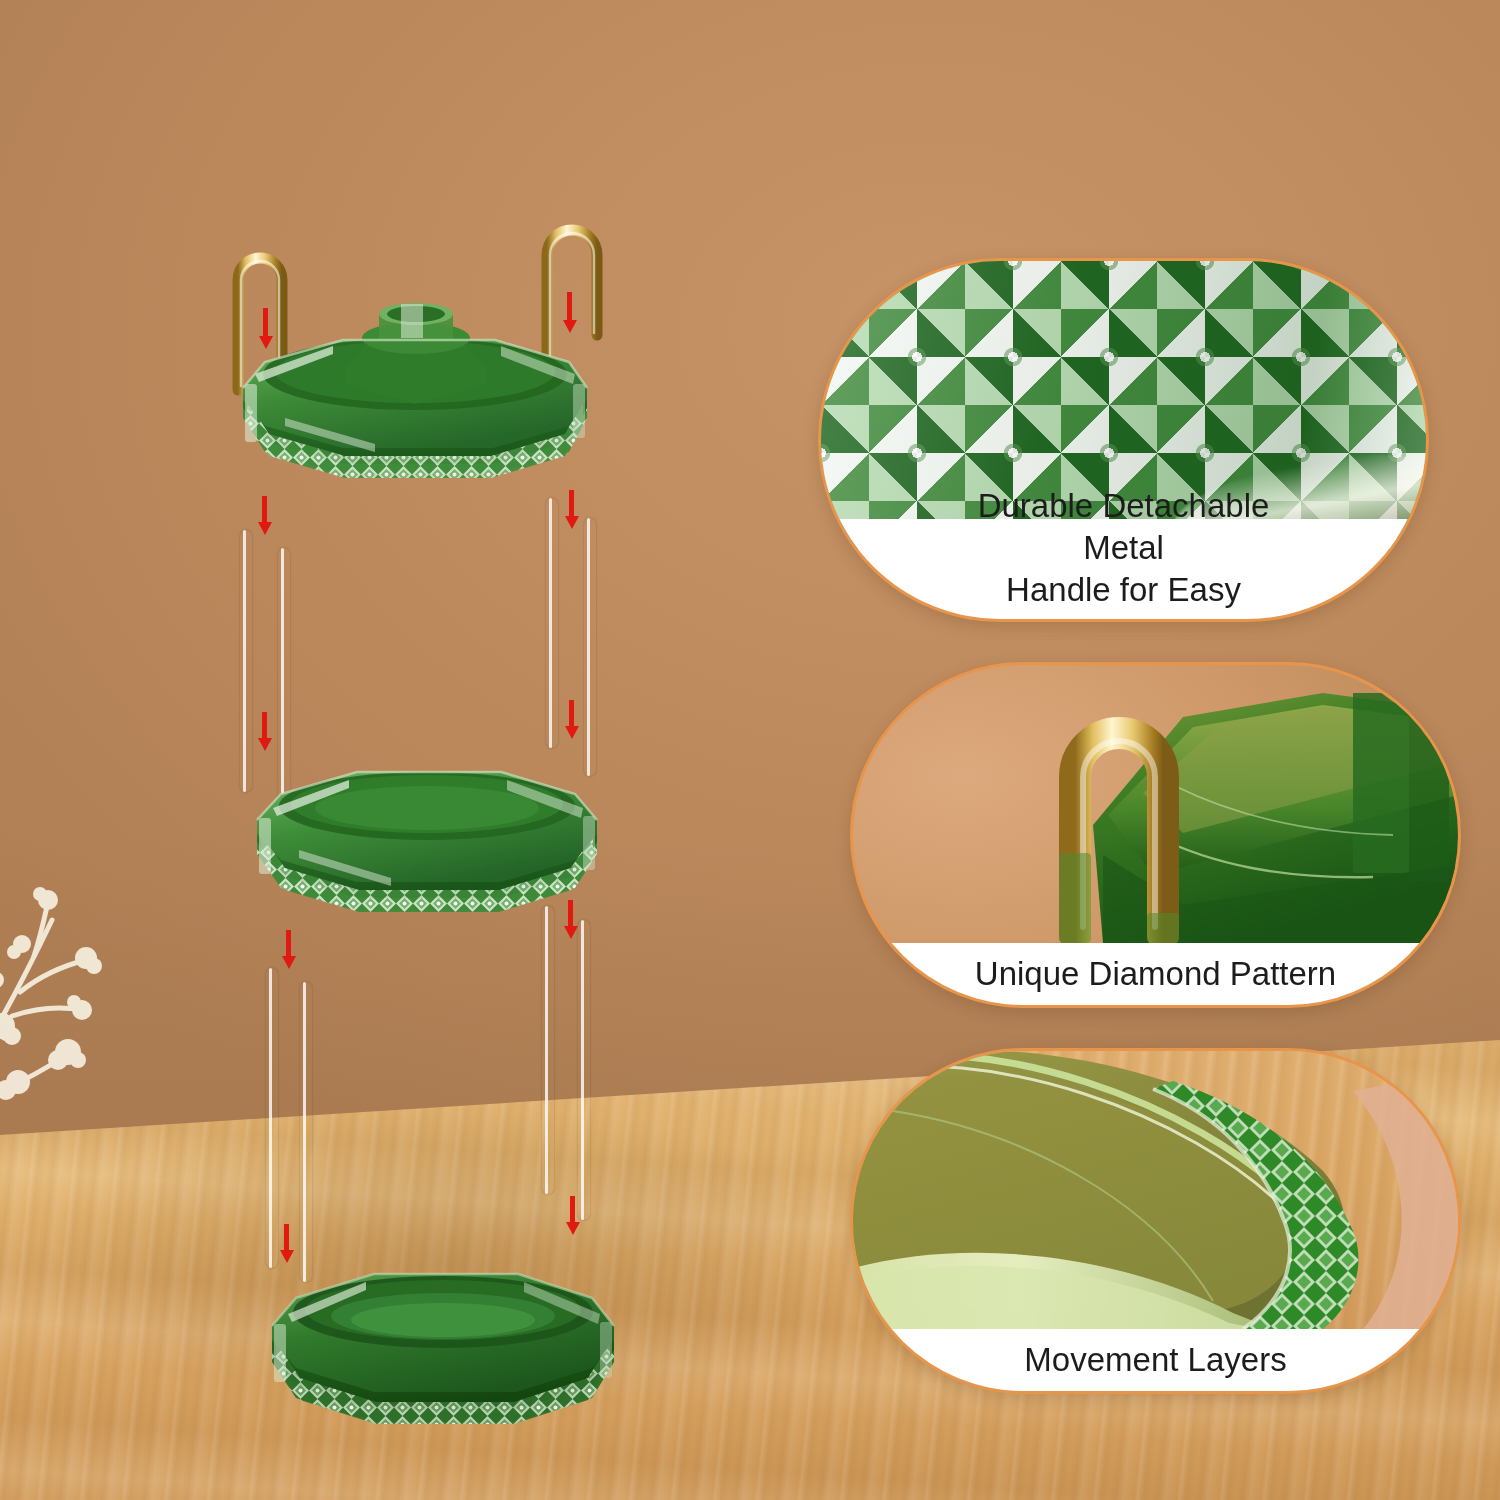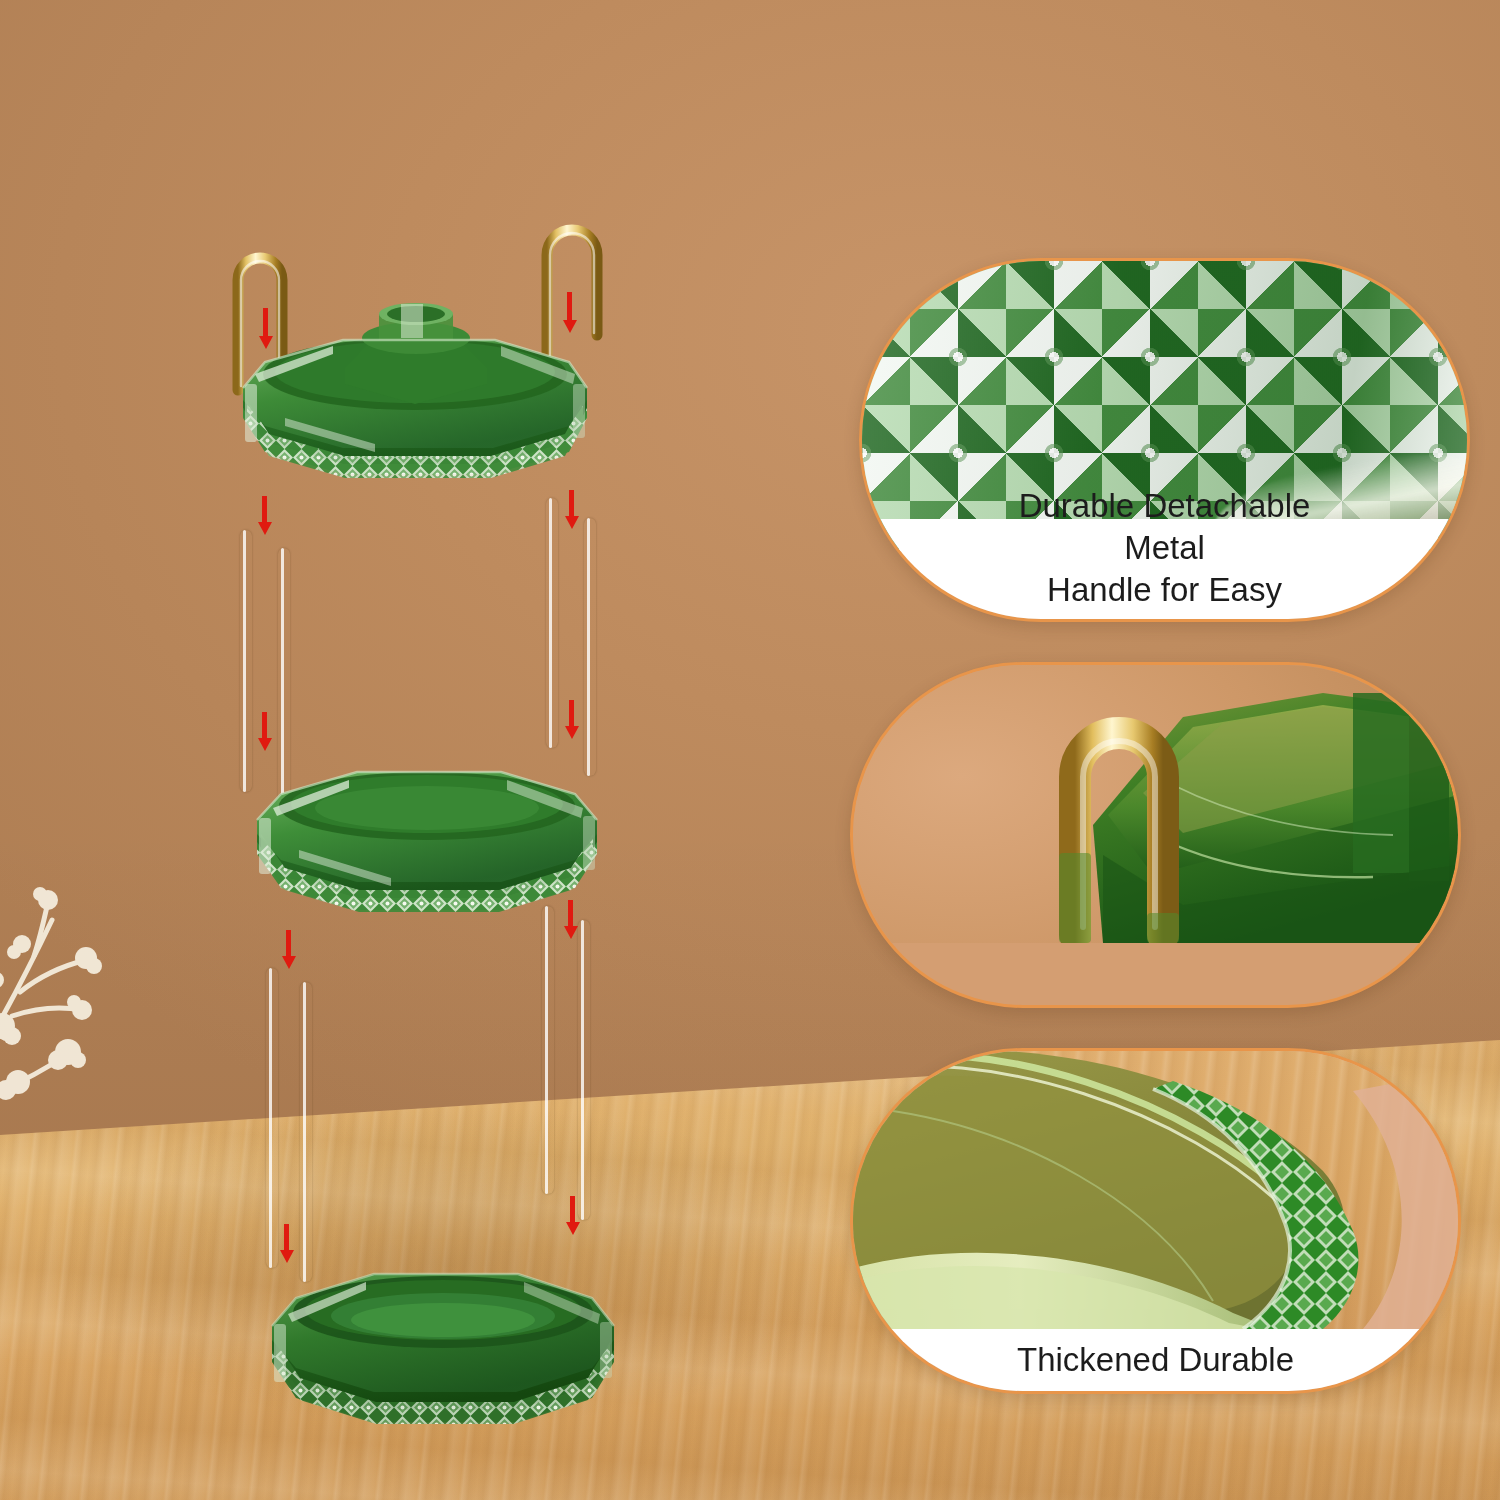--- a/index.html
+++ b/index.html
@@ -409,21 +409,21 @@
         <path d="M30,68 L108,36 L108,44 L34,76 Z" fill="#E3F0DD" opacity="0.65"></path>
         <path d="M266,36 L342,68 L340,78 L266,46 Z" fill="#D2E4CB" opacity="0.45"></path>
         <rect x="16" y="78" width="12" height="58" rx="3" fill="#DCEBD6" opacity="0.5"></rect>
         <rect x="342" y="76" width="12" height="56" rx="3" fill="#C8DFC1" opacity="0.4"></rect>
         <path d="M14,80 L38,52 L116,28 L260,28 L334,52 L356,80" fill="none" stroke="#C4DEBB" stroke-width="2.5" opacity="0.6"></path>
       </svg>
     </div>
 
   </div>
 
-  <div class="pill" style="left:859px;top:258px;width:605px;height:358px;">
+  <div class="pill" style="left:818px;top:258px;width:605px;height:358px;">
     <div class="pill-photo" style="height:290px;">
       <div style="position:absolute;inset:0;overflow:hidden;">
         <div class="diamond-tex"></div>
         <div class="diamond-studs"></div>
         <div class="tex-shade"></div>
         <div class="tex-rim"></div>
       </div>
     </div>
     <div class="pill-caption" style="height:100px;">
       <span>
@@ -469,20 +469,23 @@
           <path d="M320,120 C 380,150 450,168 540,170" stroke="#D6EEBE" stroke-width="1.8" fill="none" opacity="0.5"></path>
 
           <path d="M222,270 L222,112 A44,44 0 0 1 310,112 L310,270" fill="none" stroke="url(#cg2)" stroke-width="32" stroke-linecap="round"></path>
           <path d="M230,262 L230,112 A36,36 0 0 1 302,112 L302,262" fill="none" stroke="rgba(255,255,255,0.45)" stroke-width="6" stroke-linecap="round"></path>
 
           <rect x="206" y="188" width="32" height="90" fill="#4E8A2C" opacity="0.55" rx="4"></rect>
           <rect x="294" y="248" width="32" height="30" fill="#4E8A2C" opacity="0.55" rx="4"></rect>
         </svg>
       </div>
     </div>
+    <div class="pill-caption" style="height:62px;">
+      <span>Unique Diamond Pattern</span>
+    </div>
   </div>
 
   <div class="pill" style="left:850px;top:1048px;width:605px;height:340px;background:#D8B08A;">
     <div class="pill-photo" style="height:278px;">
       <div style="position:absolute;inset:0;overflow:hidden;
             background:
               repeating-linear-gradient(96deg, rgba(255,255,255,0.0) 0px, rgba(255,255,255,0.12) 4px, rgba(150,95,40,0.08) 11px, rgba(255,255,255,0.0) 22px),
               linear-gradient(170deg,#E2B274 0%, #DBA765 55%, #D19A5C 100%);">
         <svg width="605" height="278" viewBox="0 0 605 278" style="position:absolute;left:0;top:0;">
           <defs>
@@ -516,18 +519,18 @@
                    C 430,250 446,210 432,172 C 410,112 366,64 300,38 Z" fill="url(#diaD)"></path>
           <path d="M300,38 C 366,64 410,112 432,172 C 446,210 430,250 390,278" fill="none" stroke="#E7F3DE" stroke-width="4" opacity="0.7"></path>
 
           <path d="M40,60 C 170,80 300,150 360,250" stroke="#C2E0A0" stroke-width="2" fill="none" opacity="0.45"></path>
 
           <path d="M500,40 C 560,110 566,210 510,278 L605,278 L605,20 Z" fill="#E0B094" opacity="0.85"></path>
         </svg>
       </div>
     </div>
     <div class="pill-caption" style="height:62px;">
-      <span>Thickened Durable</span>
+      <span>Movement Layers</span>
     </div>
   </div>
 
 
 </div>
 
 </body></html>

